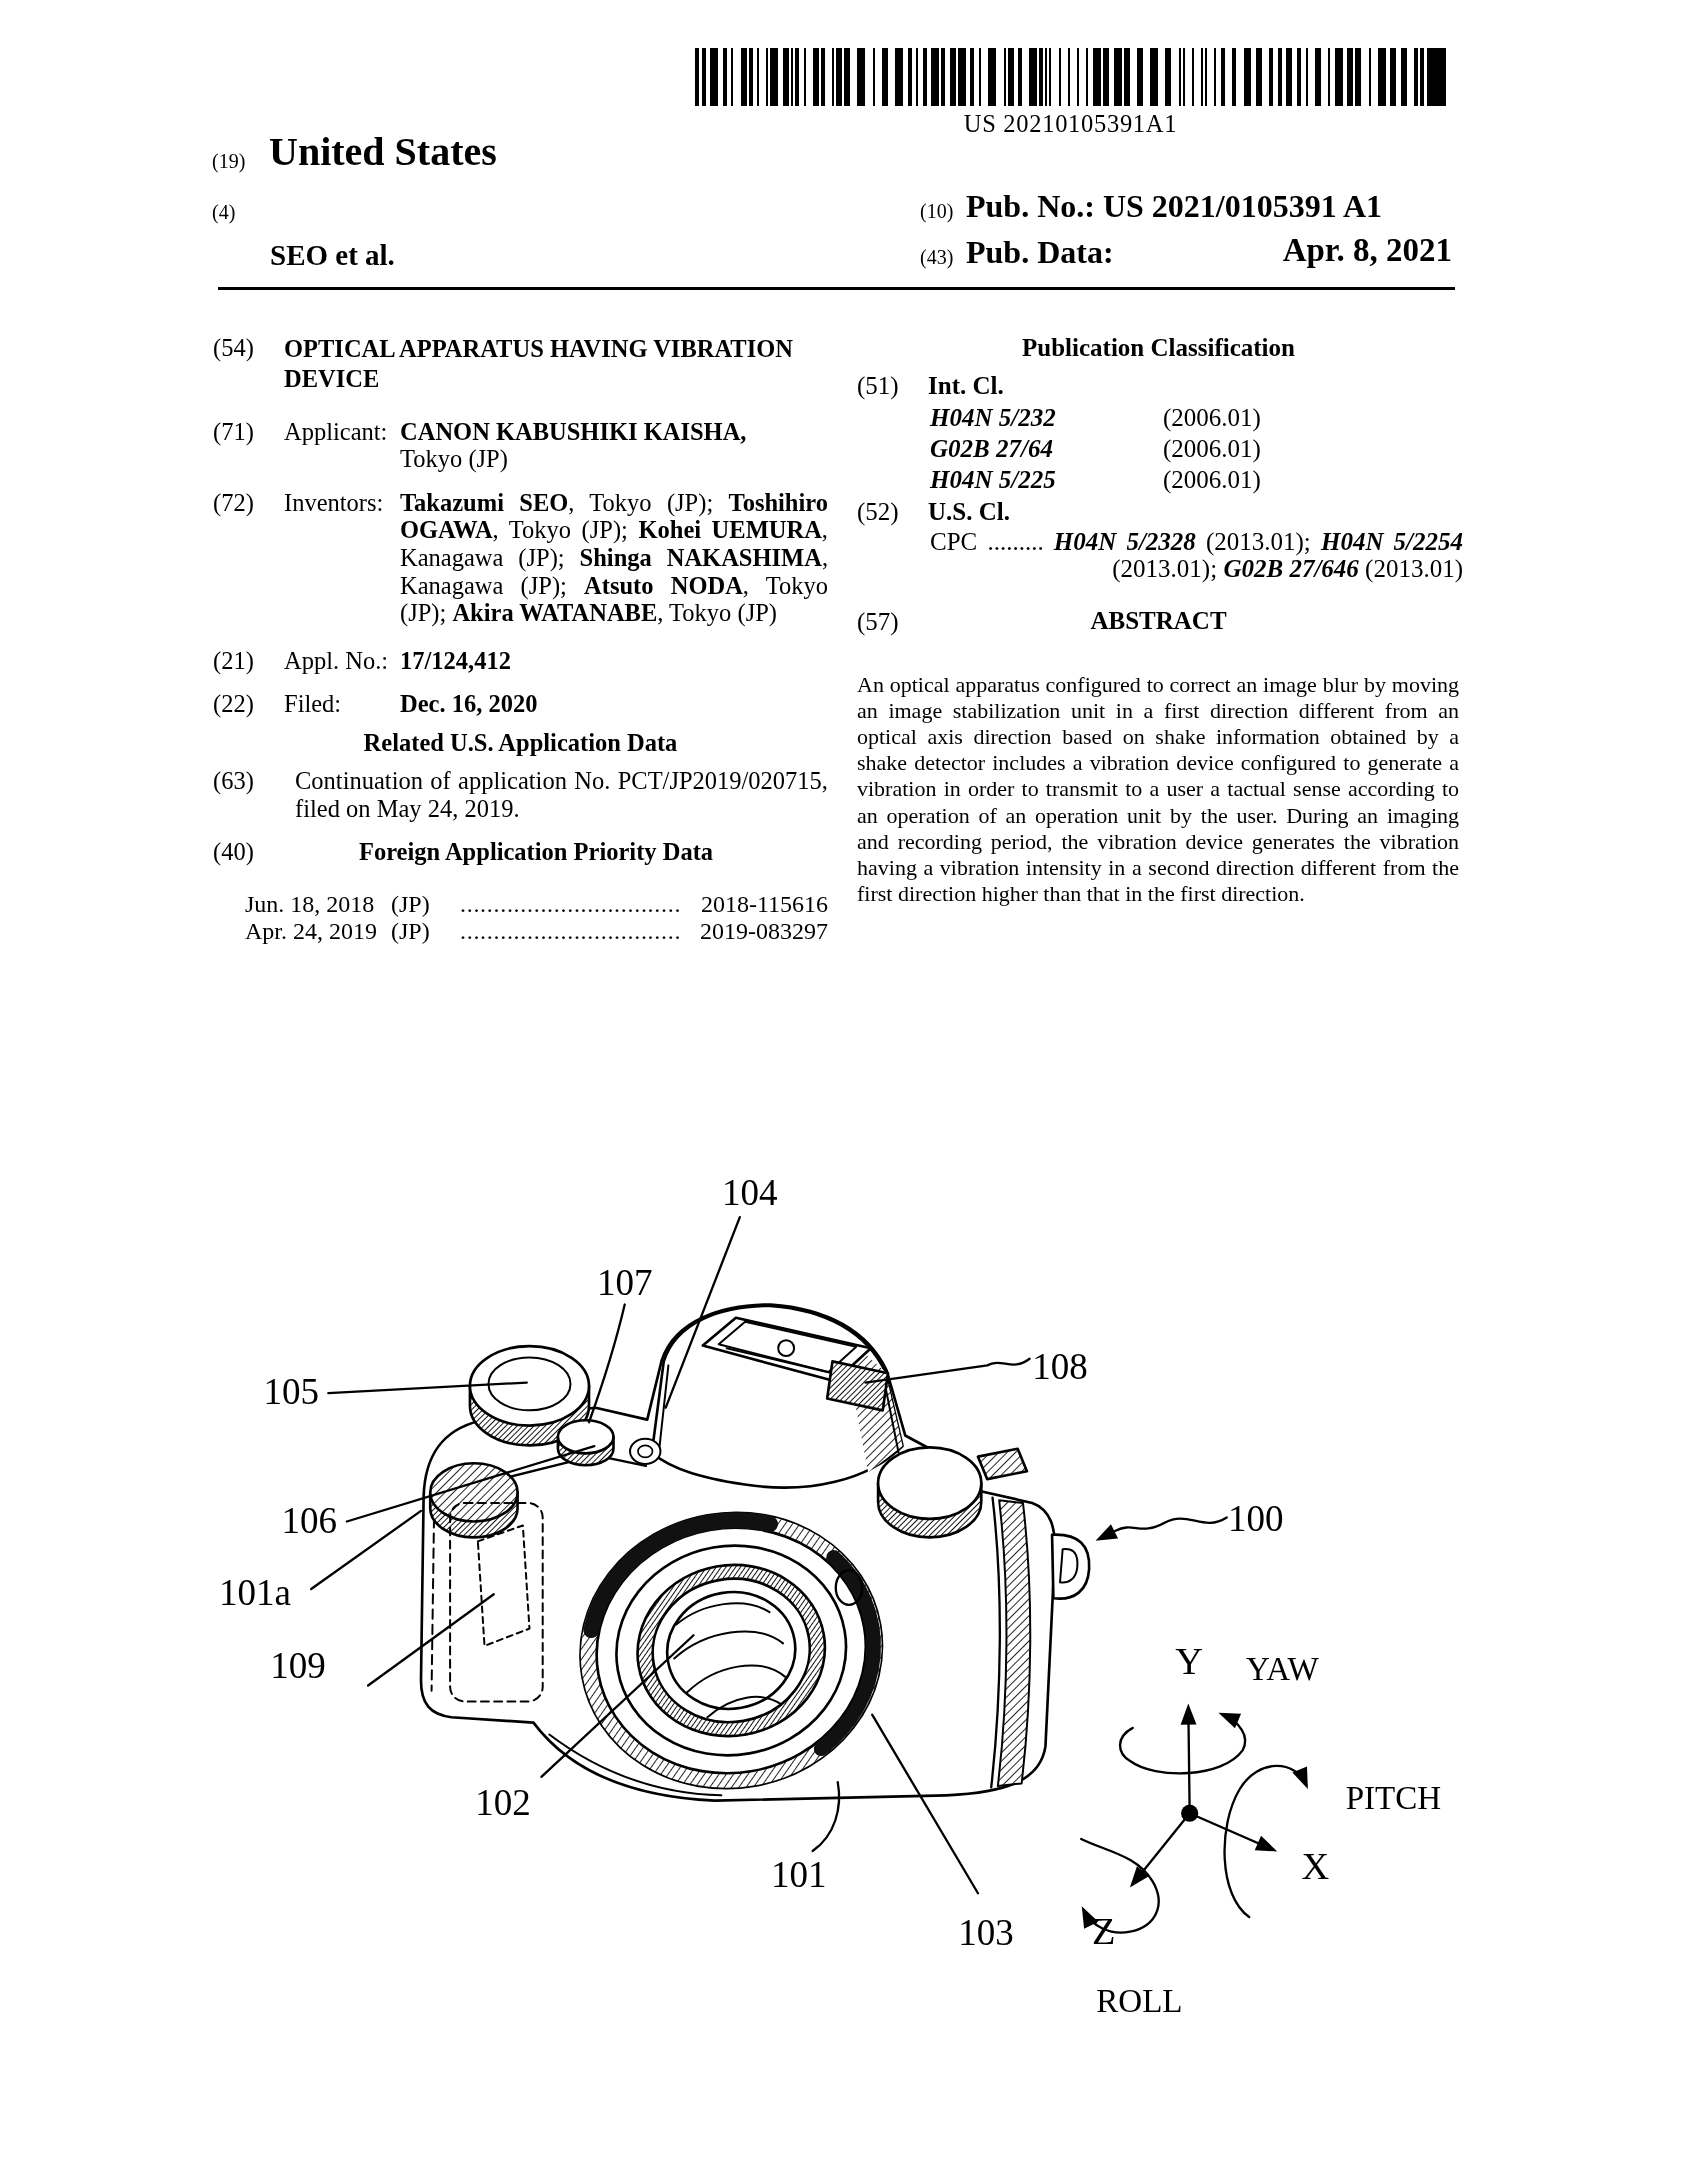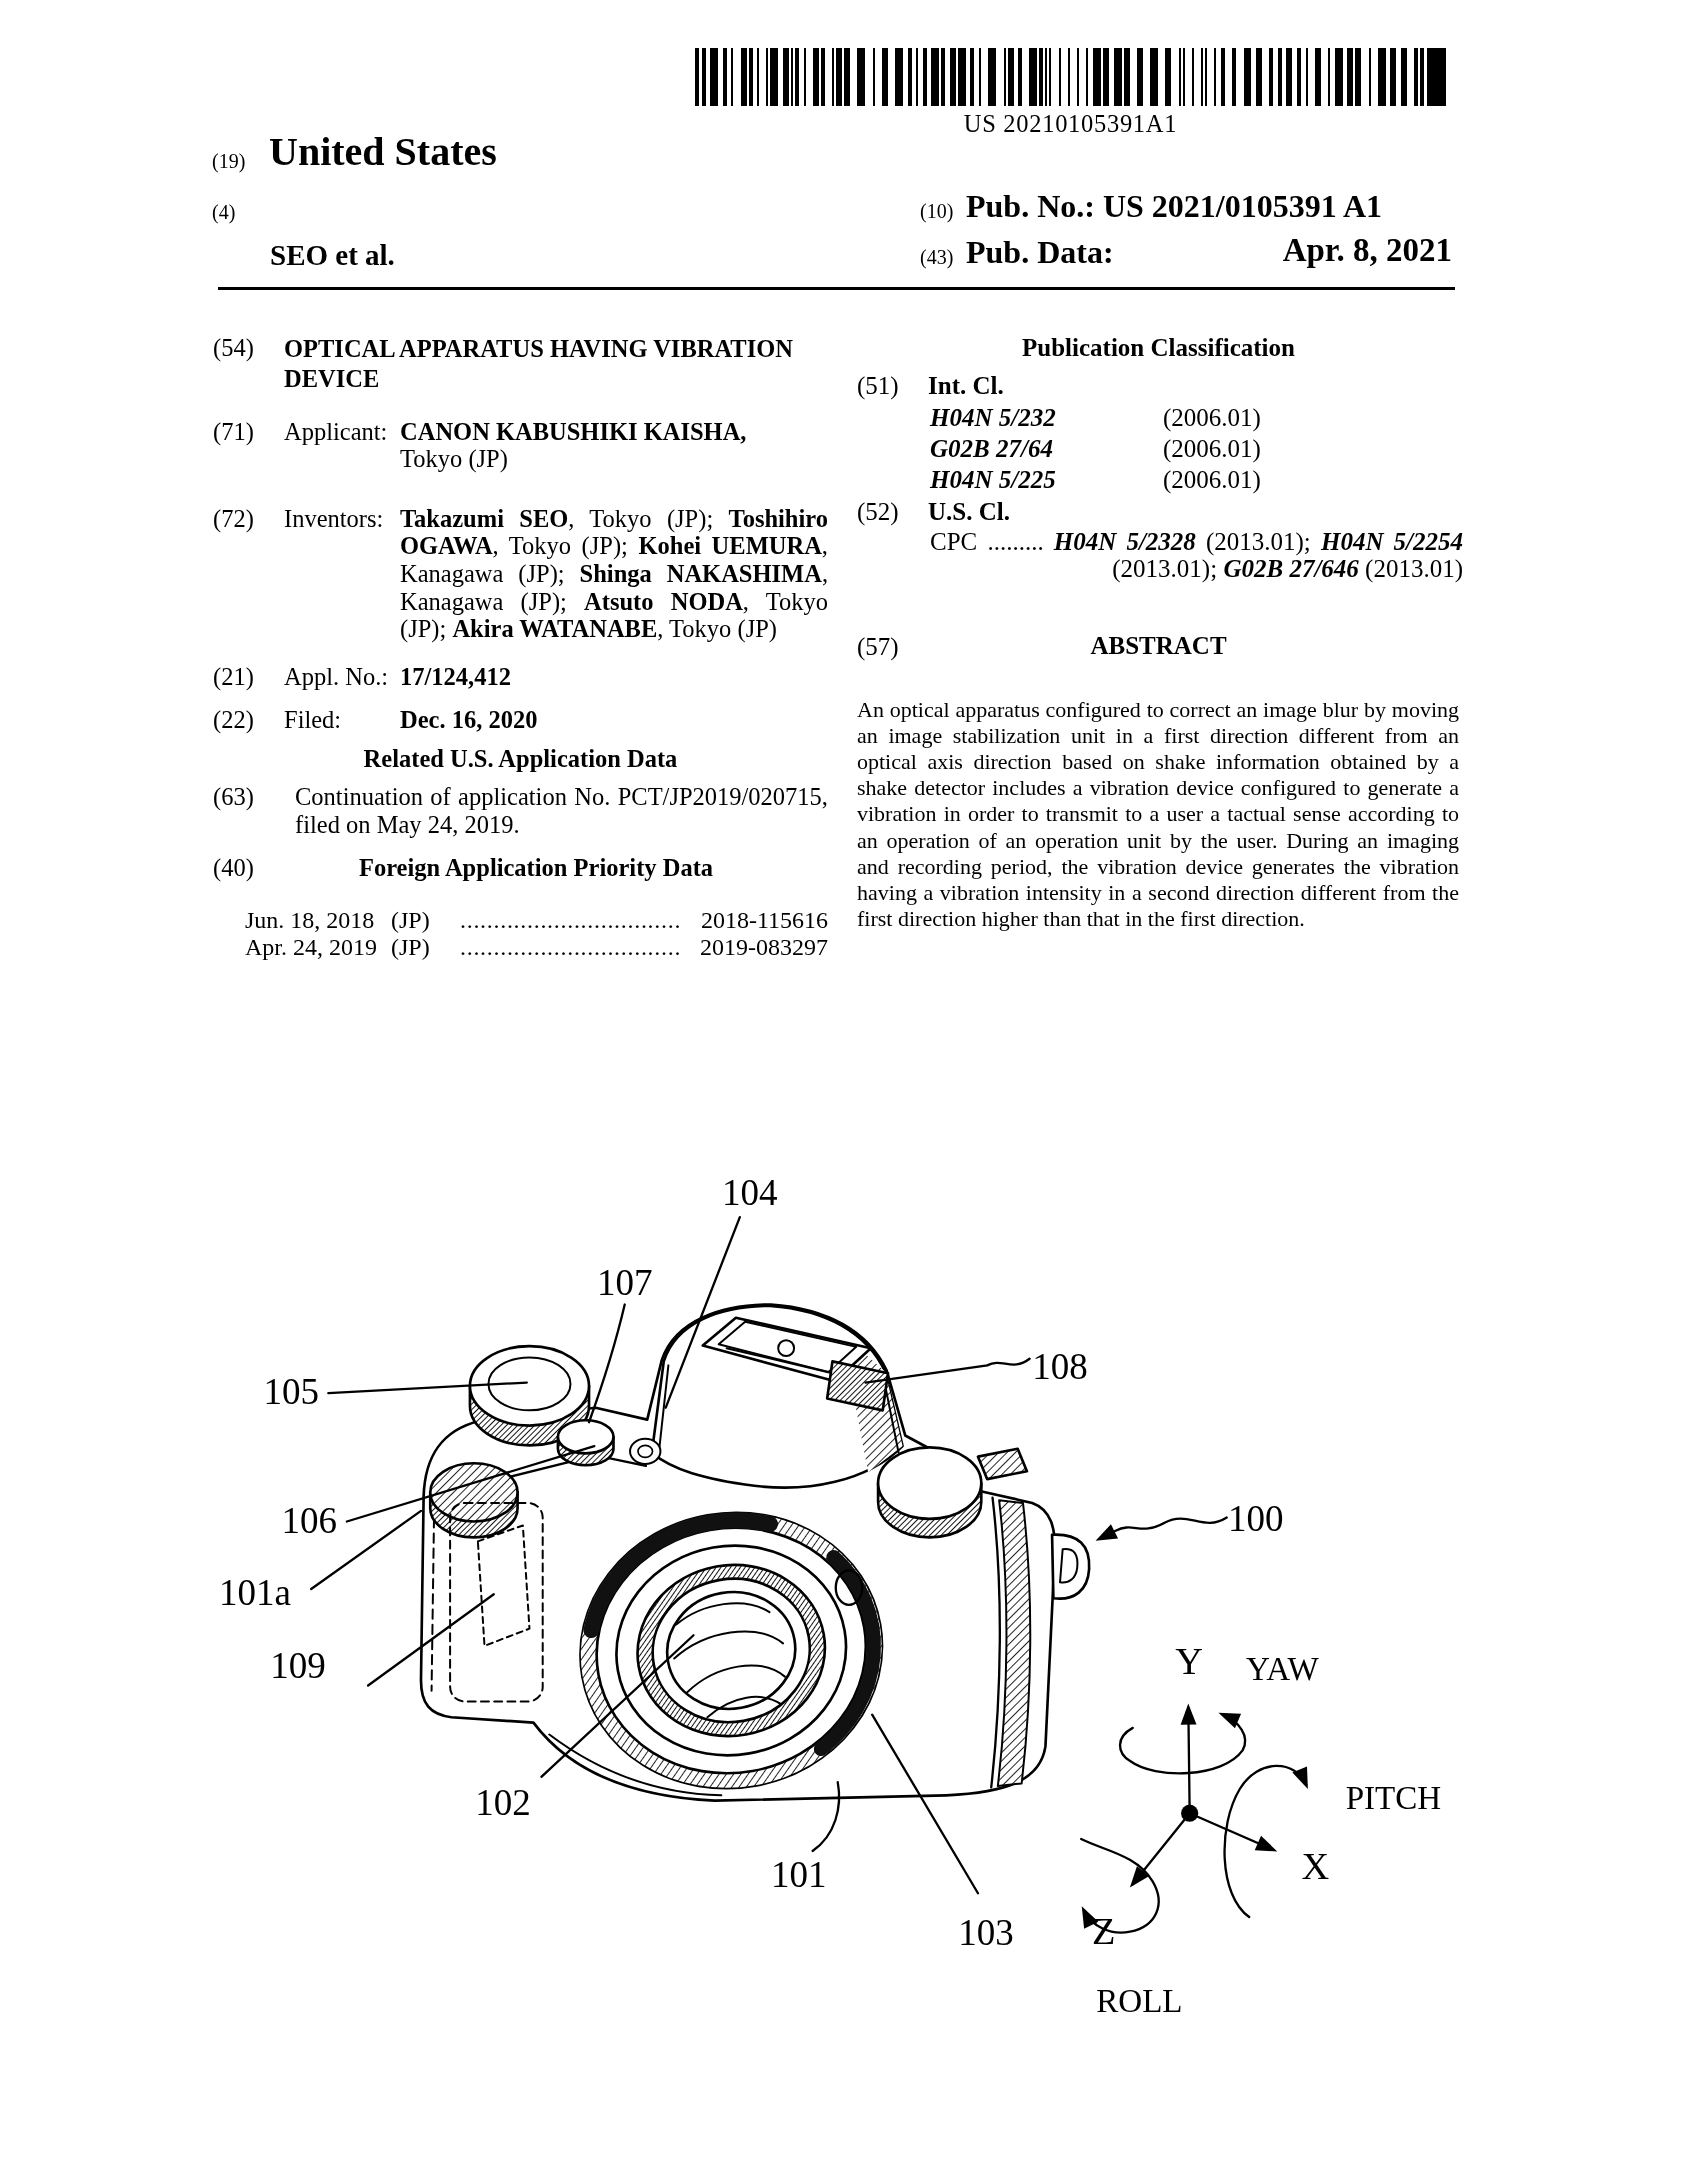--- a/index.html
+++ b/index.html
@@ -40,21 +40,21 @@
   .valcol { flex:1 1 auto; }
   .b { font-weight:bold; }
   .seg-b { font-weight:bold; }
   .seg-i { font-weight:bold; font-style:italic; }
   .just { text-align:justify; }
   .center-head { text-align:center; font-weight:bold; }
 
   #title-entry { margin-top:8px; }
   #title-text { font-weight:bold; max-width:529px; line-height:1.22; }
   #applicant-entry { margin-top:24px; }
-  #inventors-entry { margin-top:32px; }
+  #inventors-entry { margin-top:16px; }
   #inventors-text { line-height:1.13; }
   #applno-entry { margin-top:20px; }
   #filed-entry { margin-top:16px; }
   #related-head { margin-top:12px; line-height:1.1; }
   #cont-entry { margin-top:10.6px;gap:11px; }
   #foreign-entry { margin-top:16px; }
   #foreign-head { flex:1 1 auto; text-align:center; font-weight:bold; padding-right:40px; }
   #priority { margin-top:25px; font-size:24px; }
   .prio-row { display:flex; padding-left:32px; line-height:1.12; }
   .prio-date { flex:0 0 146px; }
@@ -62,21 +62,21 @@
   .prio-dots { flex:1 1 auto; overflow:hidden; white-space:nowrap; letter-spacing:0.7px; }
   .prio-num { flex:0 0 auto; padding-left:9.3px; }
 
   #pubclass-head { margin-top:8px; line-height:1.1; }
   #intcl-entry { margin-top:10.6px; }
   .cls-row { display:flex; padding-left:73px; line-height:1.08; margin-top:4px; }
   .cls-code { flex:0 0 233px; font-weight:bold; font-style:italic; }
   #uscl-entry { margin-top:5.3px; }
   #cpc-para { margin-left:73px; width:533px; line-height:1.1; margin-top:1.3px;
     text-align:justify; text-align-last:right; }
-  #abstract-row { margin-top:49px; position:relative; }
+  #abstract-row { margin-top:24px; position:relative; }
   #abstract-head { text-align:center; font-weight:bold; }
   #abstract-tag { position:absolute; left:0; top:1.3px; font-weight:normal; }
   #abstract-text { margin-top:37px; font-size:22px; line-height:1.19; text-align:justify; width:602px; }
 
   
   #figure-svg { position:absolute; left:0; top:0; width:1694px; height:2183px; }
   #figure-svg text { font-family:"Liberation Serif","DejaVu Serif",serif; }
   .refnum { font-size:56px; }
   .axisletter { font-size:58px; }
   .axisword { font-size:50px; }

